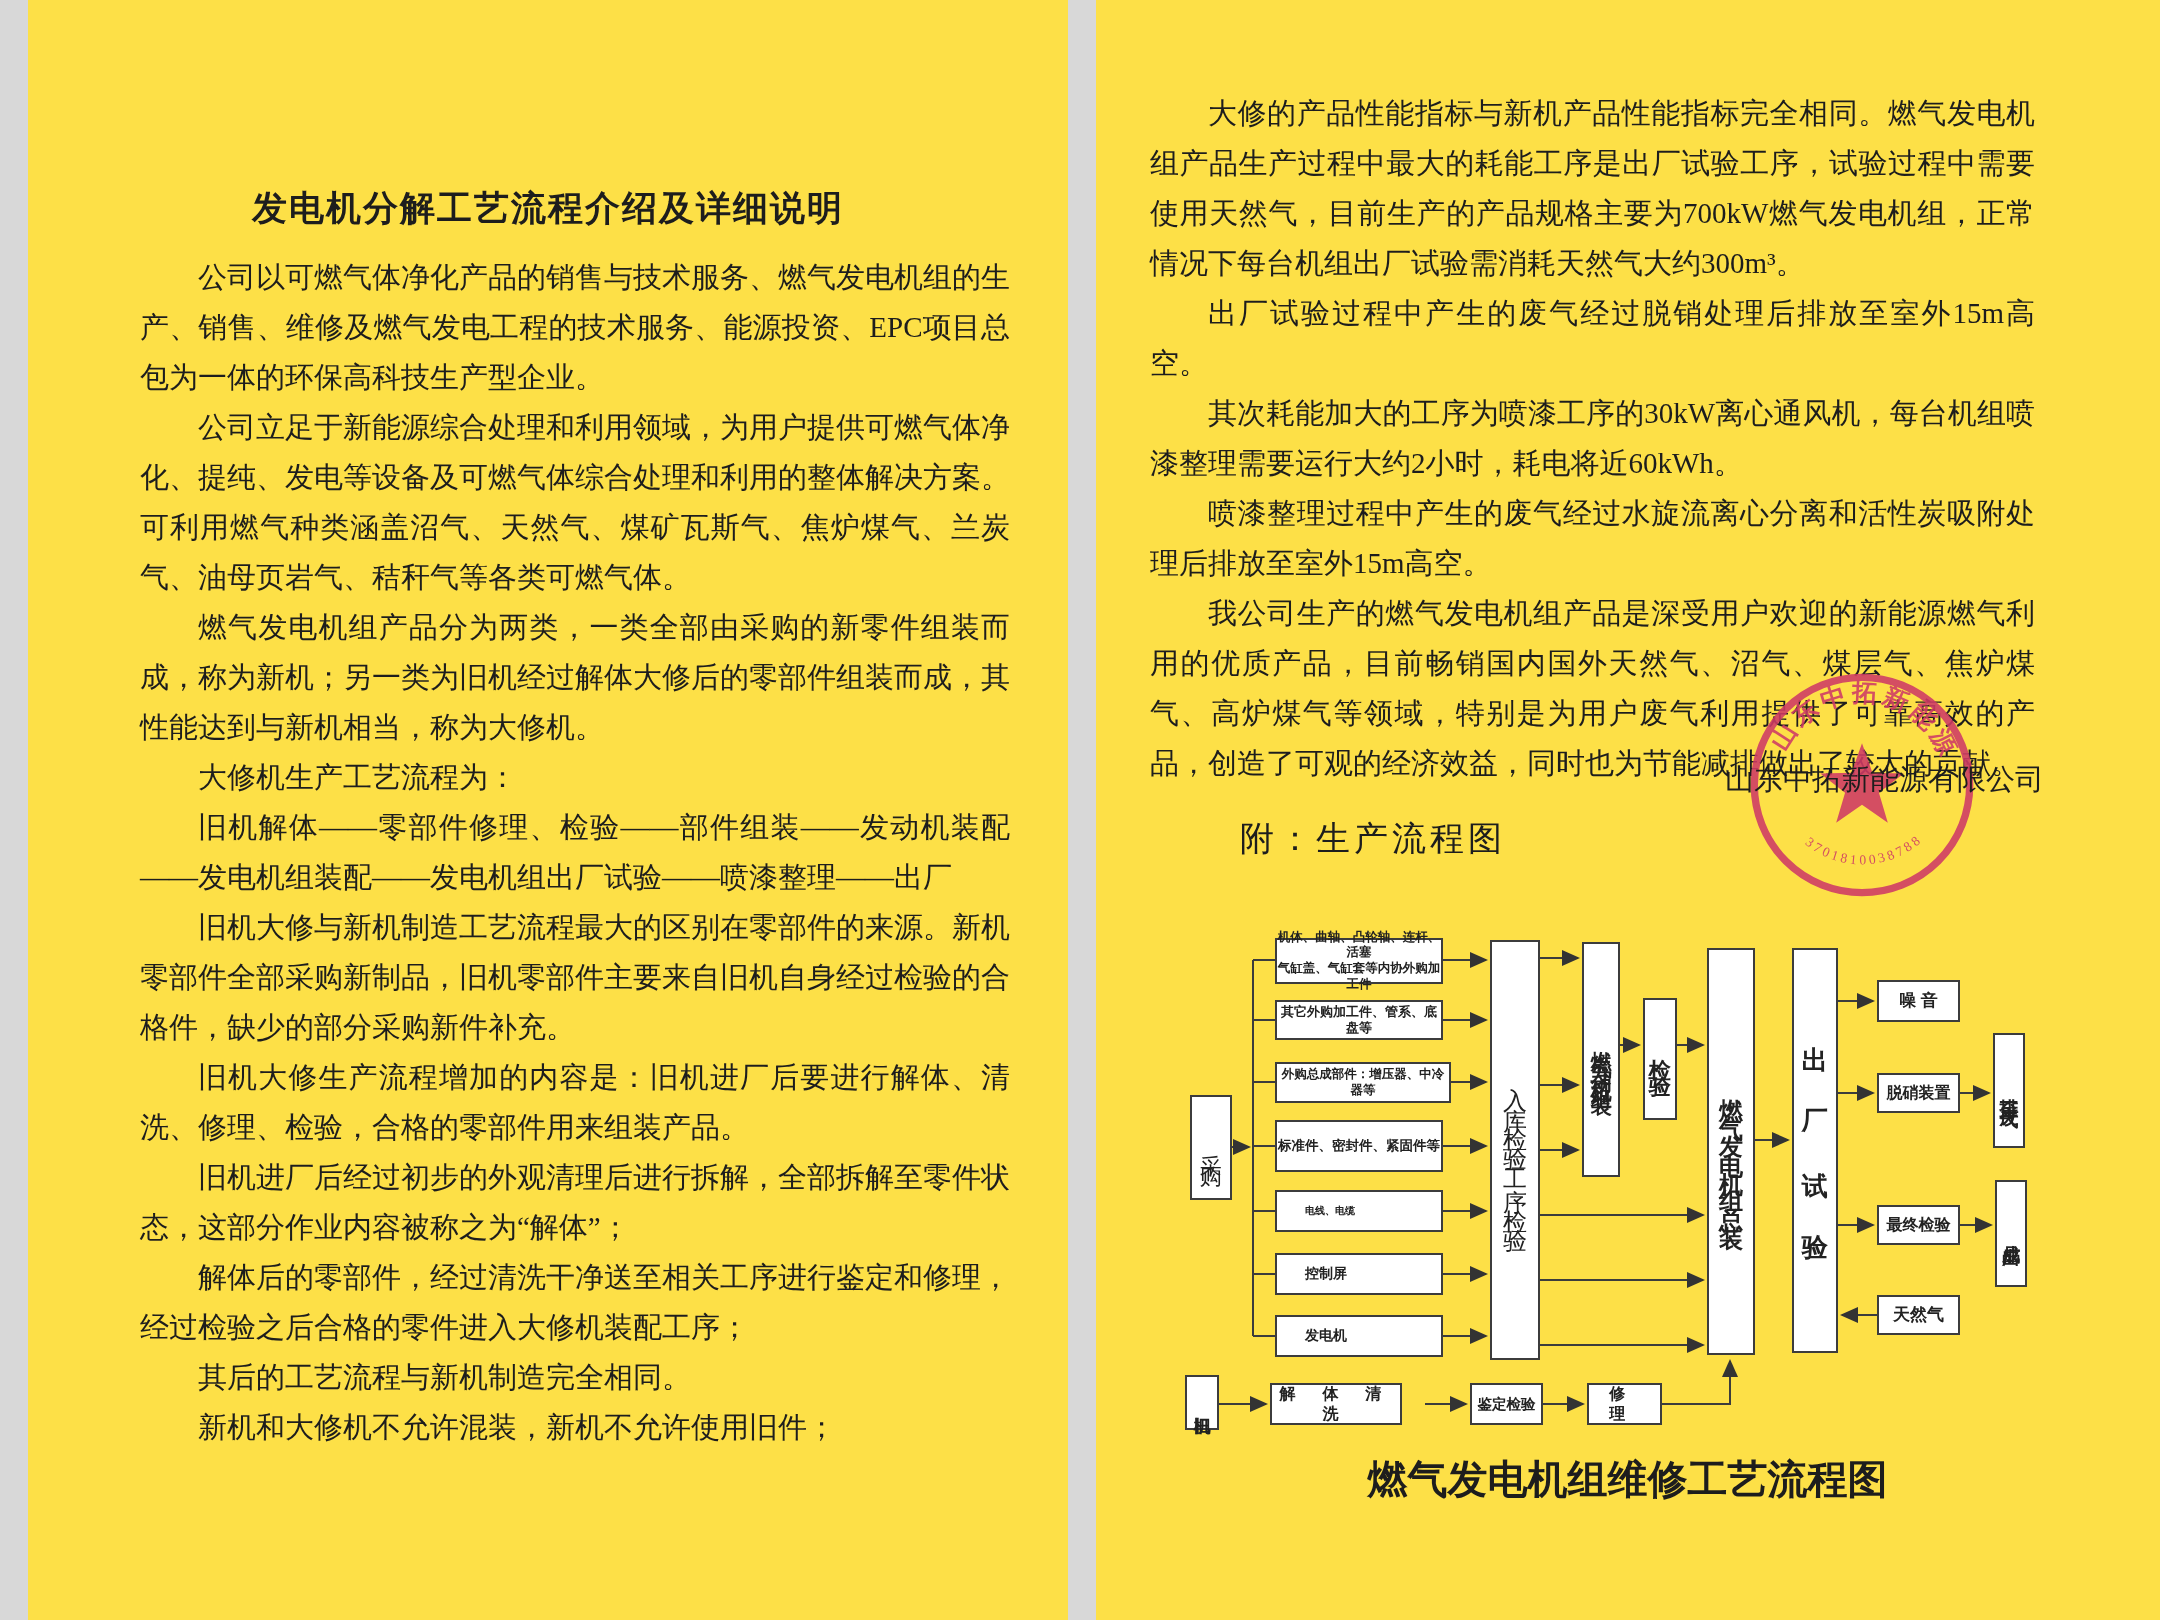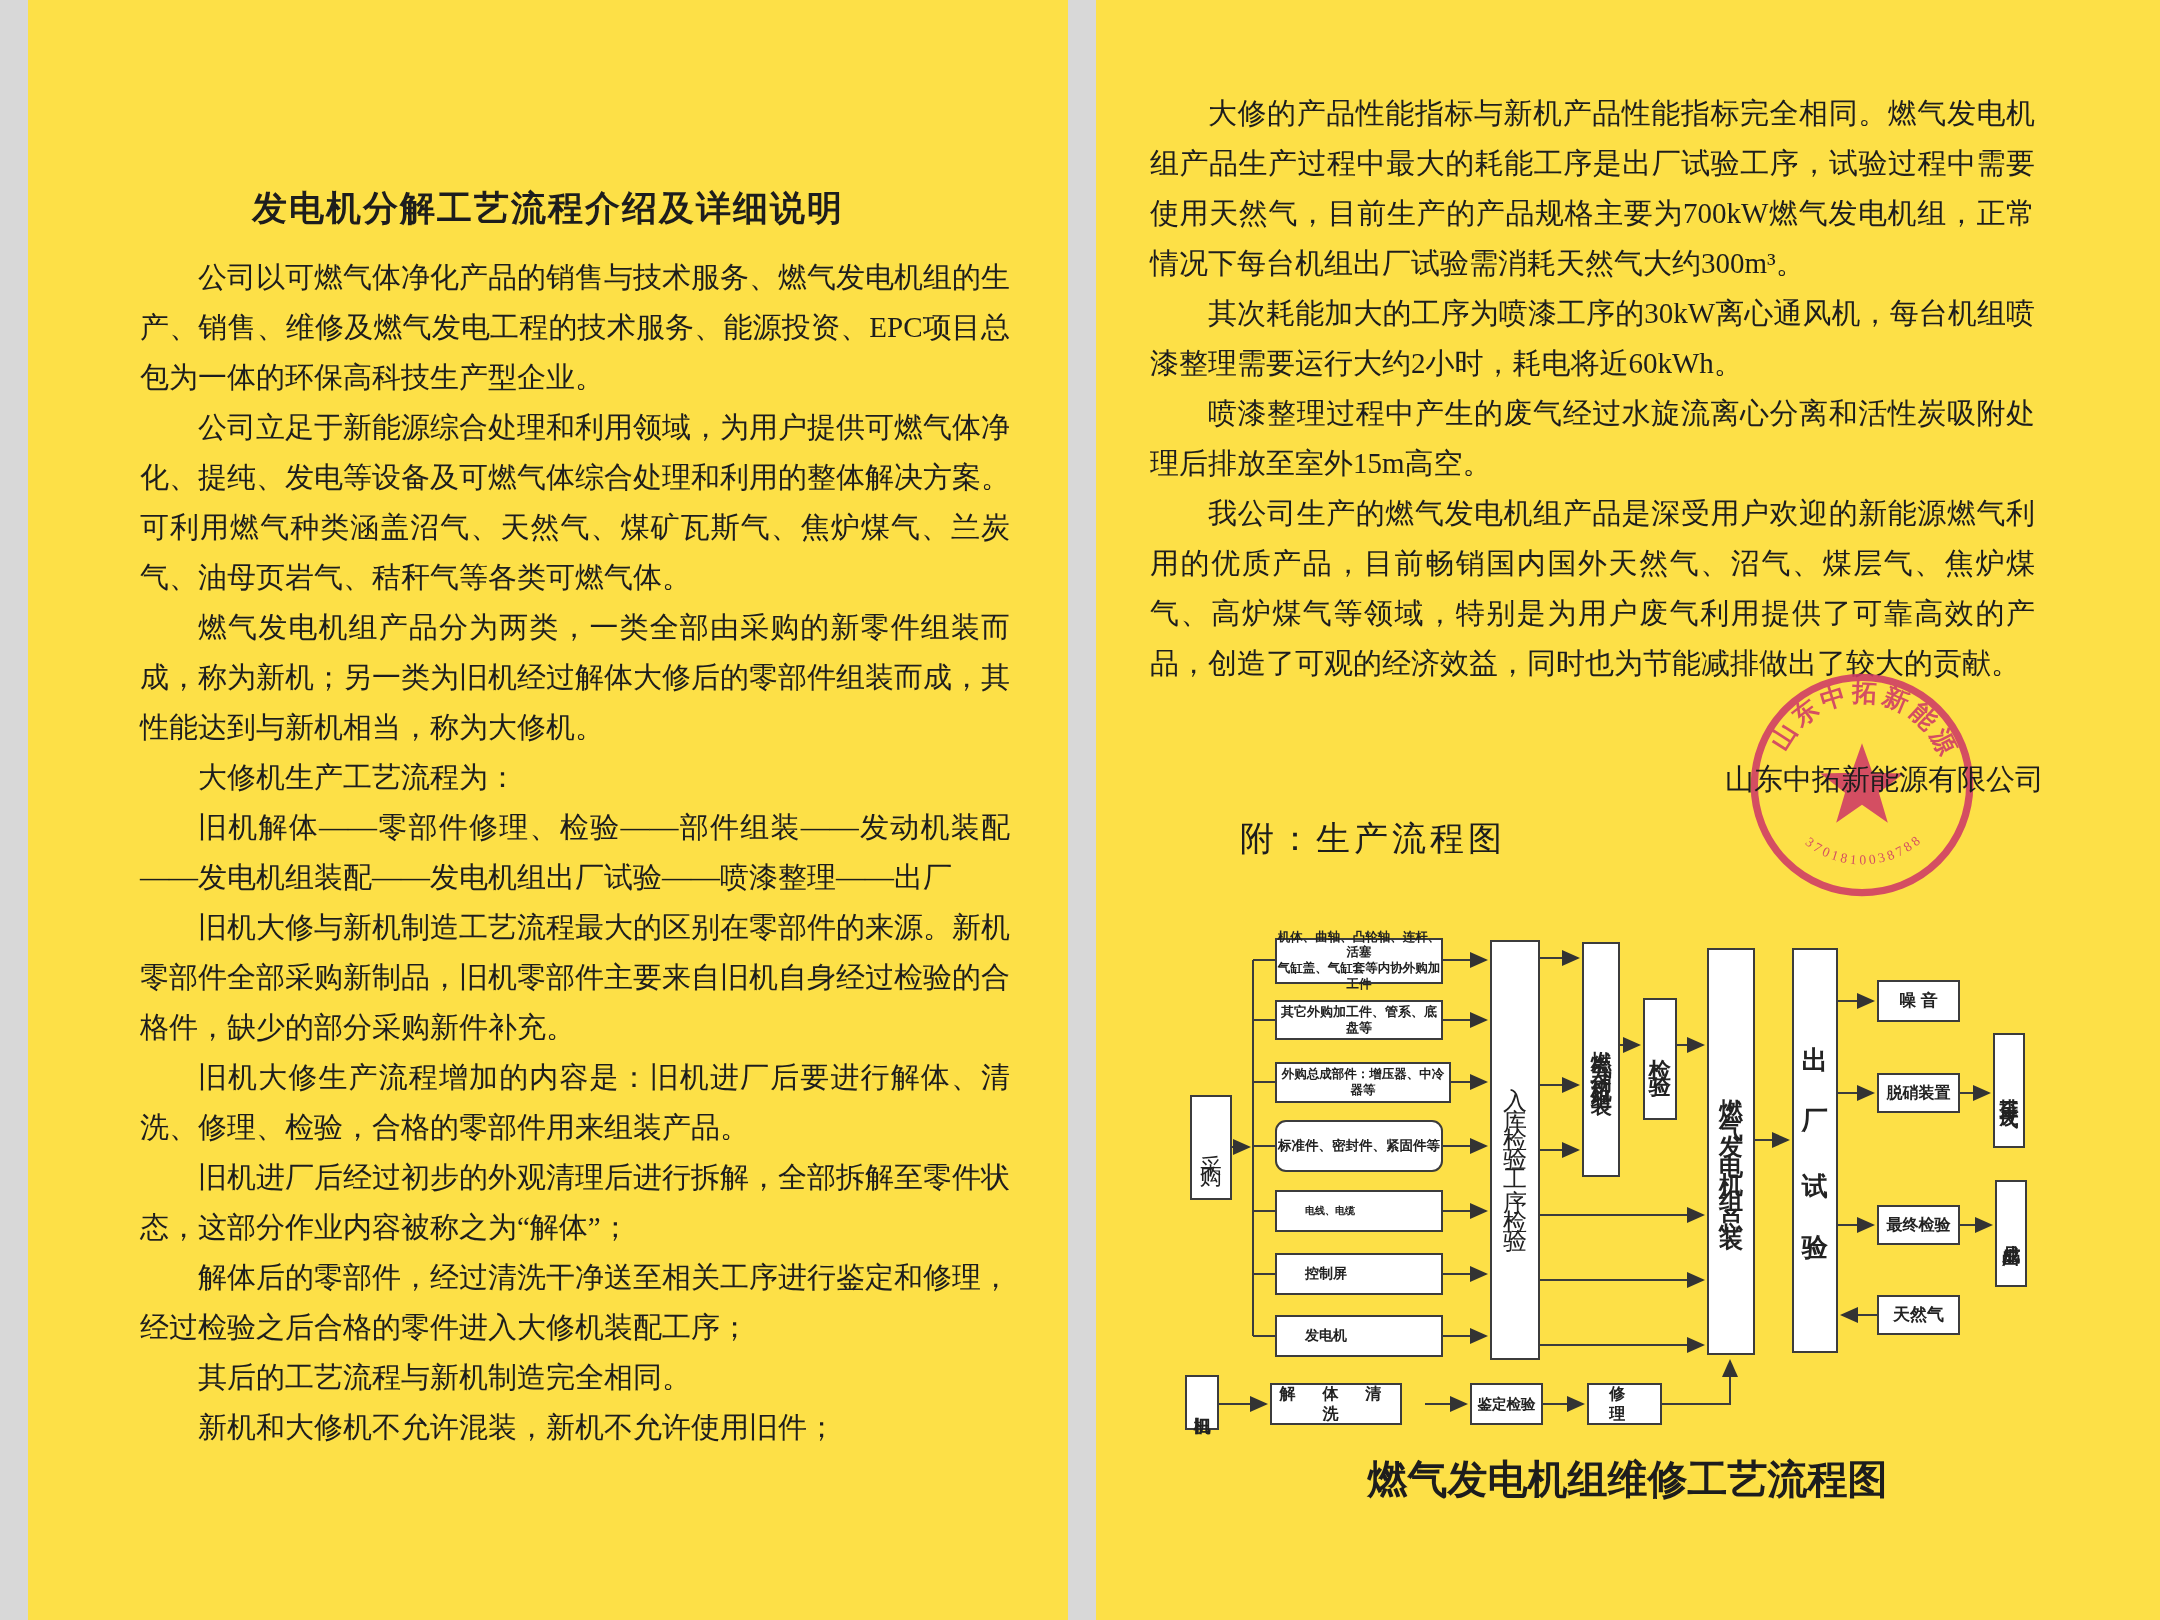--- a/index.html
+++ b/index.html
@@ -50,20 +50,21 @@
       <p>旧机进厂后经过初步的外观清理后进行拆解，全部拆解至零件状态，这部分作业内容被称之为“解体”；</p>
       <p>解体后的零部件，经过清洗干净送至相关工序进行鉴定和修理，经过检验之后合格的零件进入大修机装配工序；</p>
       <p>其后的工艺流程与新机制造完全相同。</p>
       <p>新机和大修机不允许混装，新机不允许使用旧件；</p>
     </div>
   </div>
 
   <div class="page page-right">
     <div class="body-text">
       <p>大修的产品性能指标与新机产品性能指标完全相同。燃气发电机组产品生产过程中最大的耗能工序是出厂试验工序，试验过程中需要使用天然气，目前生产的产品规格主要为700kW燃气发电机组，正常情况下每台机组出厂试验需消耗天然气大约300m³。</p>
+      <p>出厂试验过程中产生的废气经过脱销处理后排放至室外15m高空。</p>
       <p>其次耗能加大的工序为喷漆工序的30kW离心通风机，每台机组喷漆整理需要运行大约2小时，耗电将近60kWh。</p>
       <p>喷漆整理过程中产生的废气经过水旋流离心分离和活性炭吸附处理后排放至室外15m高空。</p>
       <p>我公司生产的燃气发电机组产品是深受用户欢迎的新能源燃气利用的优质产品，目前畅销国内国外天然气、沼气、煤层气、焦炉煤气、高炉煤气等领域，特别是为用户废气利用提供了可靠高效的产品，创造了可观的经济效益，同时也为节能减排做出了较大的贡献。</p>
     </div>
 
     <div class="signature">山东中拓新能源有限公司</div>
 
     <svg class="stamp" viewBox="0 0 220 220">
       <defs>
         <path id="ringPath" d="M34.8,82.6 A80,80 0 0 1 185.2,82.6" fill="none"></path>
@@ -138,21 +139,21 @@
       </svg>
 
       <div class="fc-box v" style="left:9px;top:165px;width:42px;height:105px;font-size:22px;letter-spacing:.5em;">采购</div>
 
       <div class="fc-box" style="left:94px;top:8px;width:168px;height:46px;font-size:12.5px;flex-direction:column;font-weight:bold;align-items:flex-end;">
         <div>机体、曲轴、凸轮轴、连杆、活塞</div>
         <div>气缸盖、气缸套等内协外购加工件</div>
       </div>
       <div class="fc-box" style="left:94px;top:70px;width:168px;height:40px;font-size:13px;font-weight:bold;">其它外购加工件、管系、底盘等</div>
       <div class="fc-box" style="left:94px;top:132px;width:176px;height:41px;font-size:12.5px;font-weight:bold;">外购总成部件：增压器、中冷器等</div>
-      <div class="fc-box" style="left:94px;top:190px;width:168px;height:52px;font-size:13.5px;font-weight:bold;border-radius:11px;">标准件、密封件、紧固件等</div>
+      <div class="fc-box" style="left:94px;top:190px;width:168px;height:52px;font-size:13.5px;font-weight:bold;">标准件、密封件、紧固件等</div>
       <div class="fc-box" style="left:94px;top:260px;width:168px;height:42px;font-size:10px;font-weight:bold;justify-content:flex-start;padding-left:28px;">电线、电缆</div>
       <div class="fc-box" style="left:94px;top:323px;width:168px;height:42px;font-size:14px;font-weight:bold;justify-content:flex-start;padding-left:28px;">控制屏</div>
       <div class="fc-box" style="left:94px;top:385px;width:168px;height:42px;font-size:14px;font-weight:bold;justify-content:flex-start;padding-left:28px;">发电机</div>
 
       <div class="fc-box v" style="left:309px;top:10px;width:50px;height:420px;font-size:24px;letter-spacing:.85em;">入库检验工序检验</div>
       <div class="fc-box v" style="left:401px;top:12px;width:38px;height:235px;font-size:21px;letter-spacing:.35em;font-weight:bold;">燃气发动机组装</div>
       <div class="fc-box v" style="left:462px;top:68px;width:34px;height:122px;font-size:22px;letter-spacing:.8em;font-weight:bold;">检验</div>
       <div class="fc-box v" style="left:526px;top:18px;width:48px;height:407px;font-size:24px;letter-spacing:.75em;font-weight:bold;">燃气发电机组总装</div>
       <div class="fc-box v" style="left:611px;top:18px;width:46px;height:405px;font-size:26px;letter-spacing:2.4em;font-weight:bold;">出厂试验</div>
 

